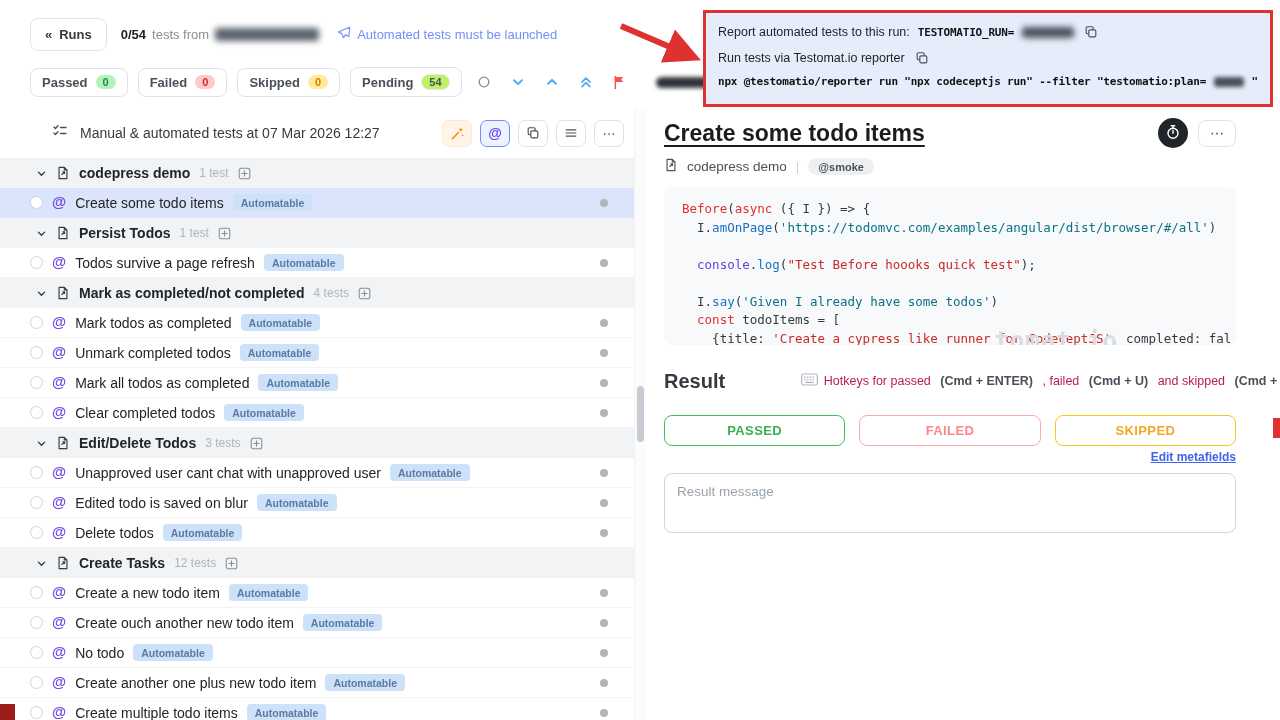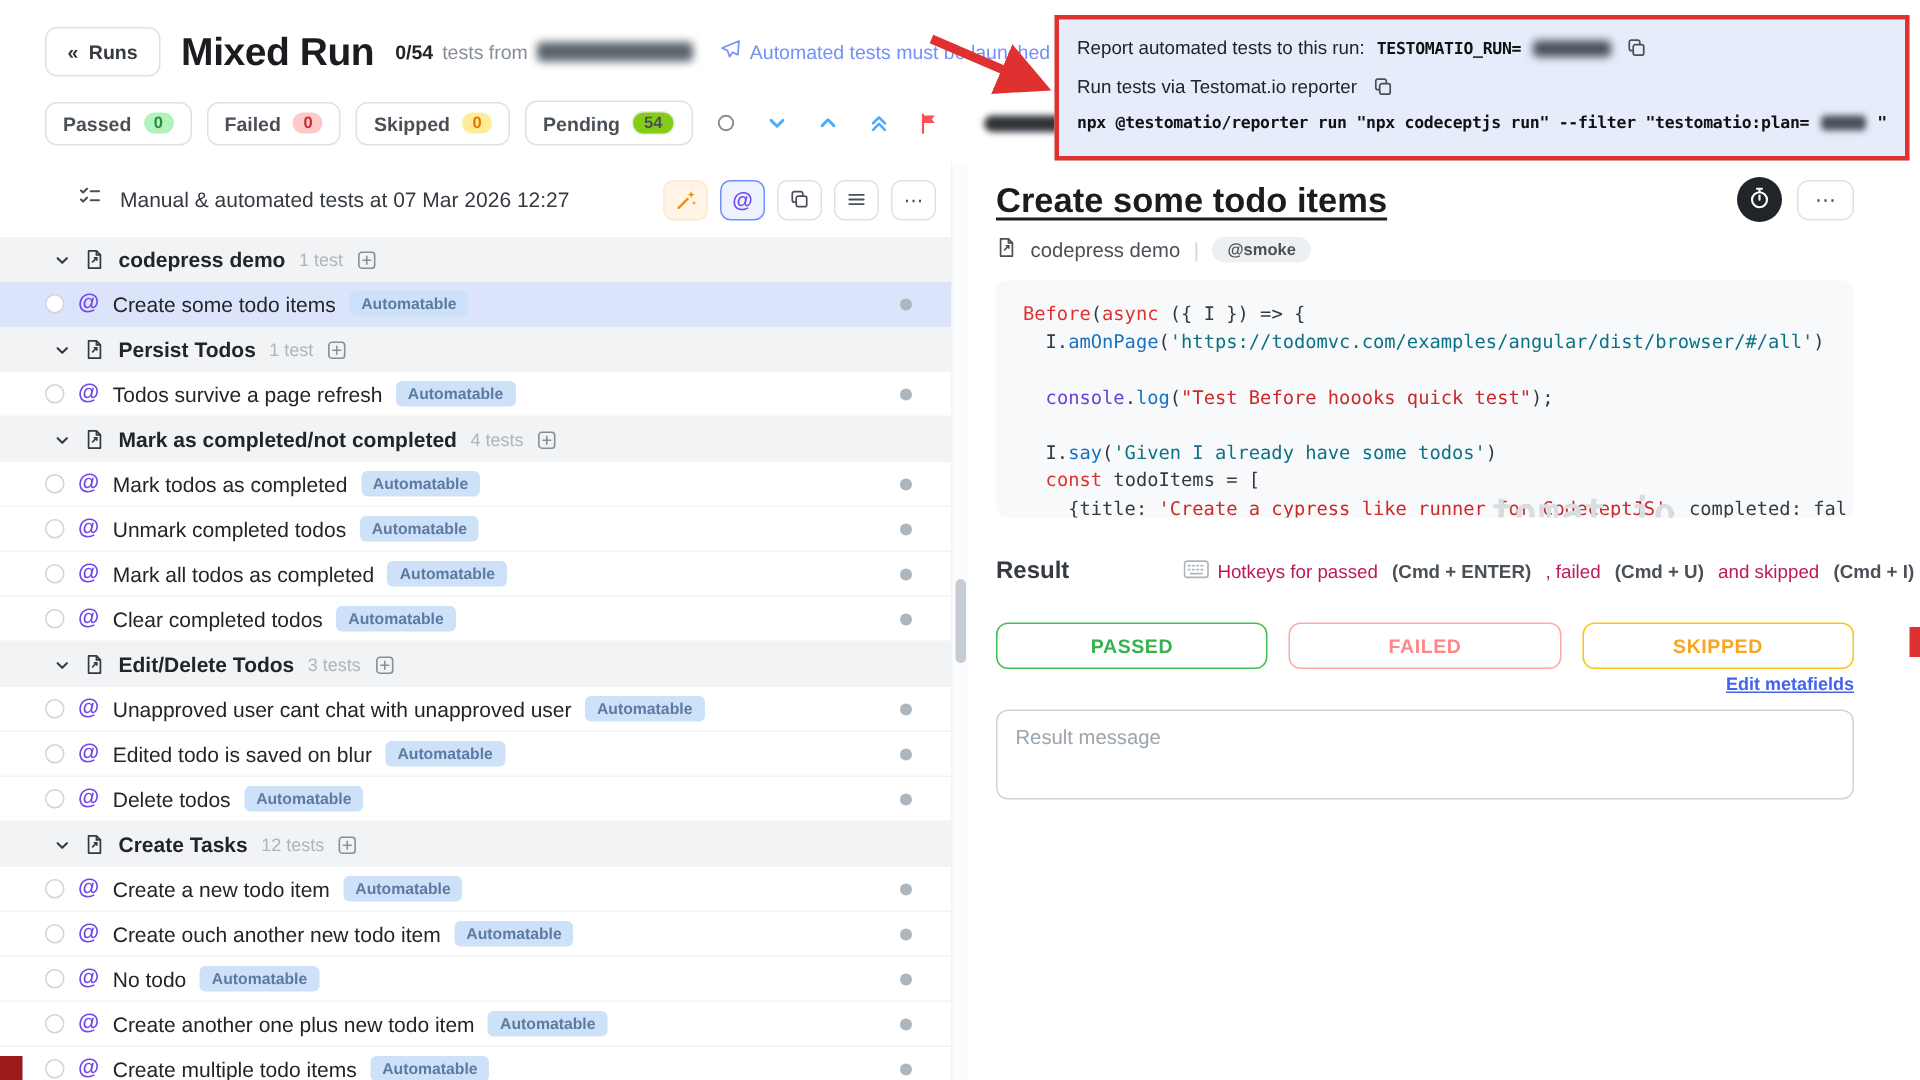--- a/index.html
+++ b/index.html
@@ -16,21 +16,21 @@
   .sub b{color:#212529;font-weight:700}
   .redact{display:inline-block;background:#8a94a0;border-radius:3px;filter:blur(3px)}
   .redact.proj{width:104px;height:13px;background:#5b636d}
   .link-automated{display:flex;align-items:center;gap:6px;font-size:13px;color:#748ffc;cursor:pointer;margin-left:4px}
   .row2{display:flex;align-items:center;gap:10px;margin-top:12px;height:32px}
   .chip{display:flex;align-items:center;gap:8px;border:1px solid #dee2e6;border-radius:8px;background:#fff;padding:6px 11px;font-size:13px;font-weight:600;color:#495057;cursor:pointer}
   .cnt{font-size:11px;font-weight:700;padding:1px 7px;border-radius:10px}
   .cnt.green{background:#b2f2bb;color:#2b8a3e}
   .cnt.red{background:#ffc9c9;color:#c92a2a}
   .cnt.yellow{background:#ffec99;color:#e67700}
-  .cnt.gray{background:#84cc16;color:#495057;border:1px solid #e9ecef}
+  .cnt.gray{background:#bef264;color:#495057;border:1px solid #e9ecef}
   .icon-btn{background:none;border:none;width:24px;height:24px;display:flex;align-items:center;justify-content:center;cursor:pointer}
   .redact.bar{width:92px;height:11px;background:#2f343a;border-radius:6px;filter:blur(2px);margin-left:14px}
 
   
   .report{position:absolute;top:10px;left:703px;width:570px;height:97px;background:#e7ecfb;border:3px solid #e03131;padding:10px 12px;z-index:6}
   .rline{display:flex;align-items:center;gap:8px;font-size:12.5px;color:#212529;margin-bottom:8px;white-space:nowrap}
   .mono{font-family:"DejaVu Sans Mono",monospace;font-weight:700;font-size:11px;color:#101214;letter-spacing:-.2px}
   .redact.run-id{width:52px;height:11px;background:#4a5059}
   .redact.plan-id{width:30px;height:10px;background:#4a5059;filter:blur(2px)}
   .copy-btn{background:none;border:none;width:18px;height:18px;display:flex;align-items:center;justify-content:center;cursor:pointer}
@@ -67,21 +67,21 @@
   .timer-btn{margin-left:auto;width:30px;height:30px;border-radius:50%;background:#212529;border:none;display:flex;align-items:center;justify-content:center;cursor:pointer;flex:none}
   .more-btn{width:38px;height:27px;border:1px solid #dee2e6;border-radius:8px;background:#fff;font-size:14px;color:#495057;cursor:pointer;flex:none}
   .meta{display:flex;align-items:center;gap:9px;margin-top:10px;font-size:13.5px;color:#495057}
   .meta .sep{color:#ced4da}
   .tag{background:#edf0f3;border-radius:10px;padding:2.5px 10px;font-size:11px;font-weight:600;color:#495057}
   .code{position:relative;margin-top:12px;background:#f8f9fa;border-radius:8px;padding:13px 18px;height:158px;overflow:hidden;font-family:"DejaVu Sans Mono",monospace;font-size:12.5px;line-height:18.5px;color:#343a40}
   .cline{white-space:pre}
   .c-kw{color:#e03131}.c-fn{color:#1971c2}.c-obj{color:#6741d9}.c-str{color:#0b7285}.c-str2{color:#c92a2a}.c-p{color:#343a40}
   .watermark{position:absolute;bottom:-5px;right:118px;font-size:24px;font-weight:700;color:#d8dde2;letter-spacing:1px}
   .result-row{display:flex;align-items:center;margin-top:14px;gap:34px}
-  .result-h{font-size:16px;font-weight:700;color:#343a40}
+  .result-h{font-size:20px;font-weight:700;color:#343a40}
   .hotkeys{display:flex;align-items:center;gap:6px;font-size:12.5px;color:#98a1aa;white-space:nowrap}
   .hotkeys span{white-space:pre}
   .hk-d{color:#495057;font-weight:700}
   .hk-g{color:#be185d}
   .rbtns{display:flex;gap:14px;margin-top:12px}
   .rbtn{flex:1;height:31px;border-radius:8px;background:#fff;font-size:13px;font-weight:700;letter-spacing:.4px;cursor:pointer}
   .rbtn.green{border:1.5px solid #40c057;color:#37b24d}
   .rbtn.red{border:1.5px solid #ffa8a8;color:#ff8787}
   .rbtn.yellow{border:1.5px solid #fcc419;color:#f5a623}
   .editlink-row{text-align:right;margin-top:1px}
@@ -96,21 +96,20 @@
 <body>
 
 <div class="app">
 
   <div class="hdr">
     <div class="row1">
       <button class="btn-back">
         <span>«</span>
         <span>Runs</span>
       </button>
-      <div class="page-title">Mixed Run</div>
       <div class="sub">
         <b>0/54</b>
         <span>tests from</span>
         <span class="redact proj"></span>
       </div>
       <div class="link-automated">
         <span>
           <svg width="14" height="14" viewBox="0 0 16 16">
               <path d="M14.5 1.5L1.5 6.8l4.2 1.9 1.6 4.8 2.3-3.4 4 1.9z" fill="none" stroke="#748ffc" stroke-width="1.3" stroke-linejoin="round"></path>
             </svg>

